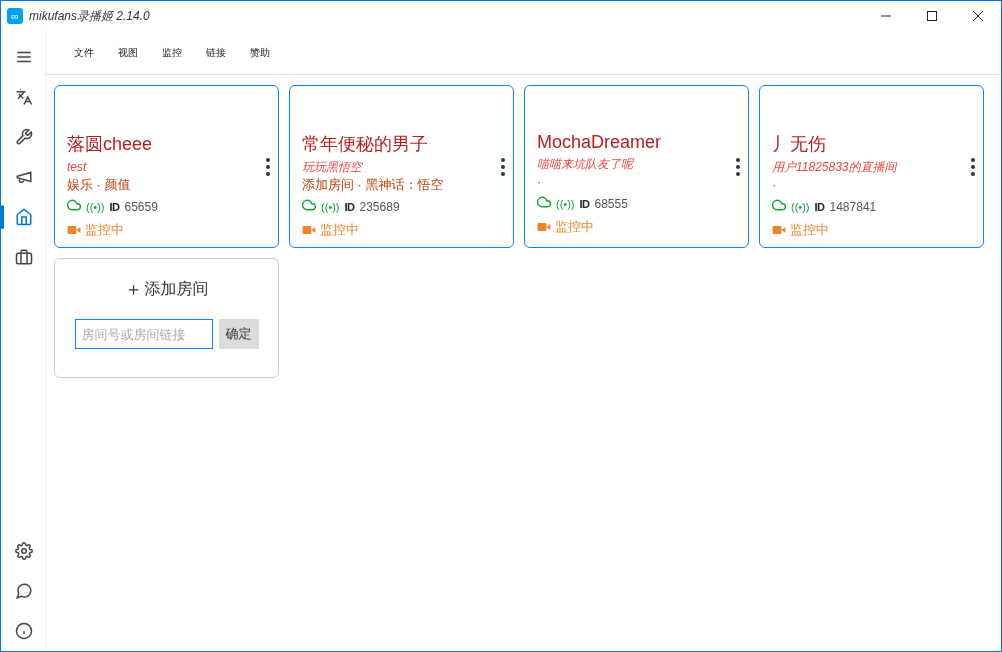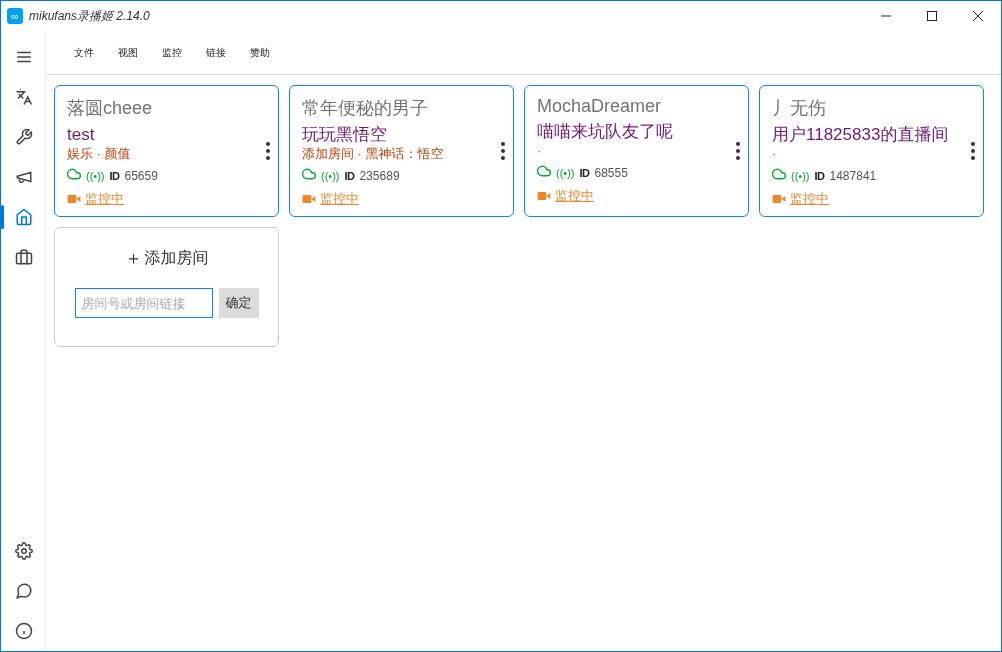--- a/index.html
+++ b/index.html
@@ -101,30 +101,32 @@
   width: 225px;
   border: 1.5px solid #0a84ff;
   border-radius: 6px;
   padding: 10px 12px 8px 12px;
   position: relative;
   background: #fff;
 }
 .card-title {
   font-size: 18px;
   font-weight: 400;
-  color: #737373;
+  color: #b91c1c;
   margin-bottom: 4px;
   white-space: nowrap;
   overflow: hidden;
+  margin-top: 36px;
 }
 .card-sub {
-  font-size: 17px;
-  color: #701a75;
+  font-size: 12px;
+  color: #ef4444;
   line-height: 1.3;
   min-height: 17px;
+  font-style: italic;
 }
 .card-meta {
   font-size: 13px;
   color: #c2410c;
   line-height: 1.3;
   min-height: 17px;
 }
 .card-id {
   display: flex;
   align-items: center;
@@ -142,21 +144,20 @@
 }
 .card-id .num { color: #555; }
 .card-status {
   display: flex;
   align-items: center;
   gap: 4px;
   margin-top: 6px;
   color: #f0862b;
   font-size: 13px;
   font-weight: 500;
-  text-decoration: underline;
 }
 .card-status svg { width: 14px; height: 14px; }
 .card-more {
   position: absolute;
   right: 8px;
   top: 50%;
   transform: translateY(-50%);
   display: flex;
   flex-direction: column;
   gap: 3px;

